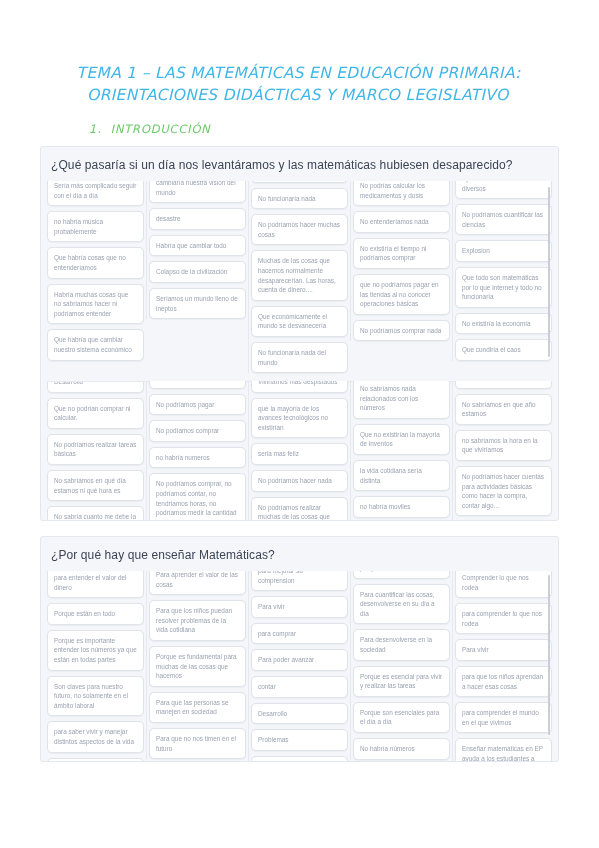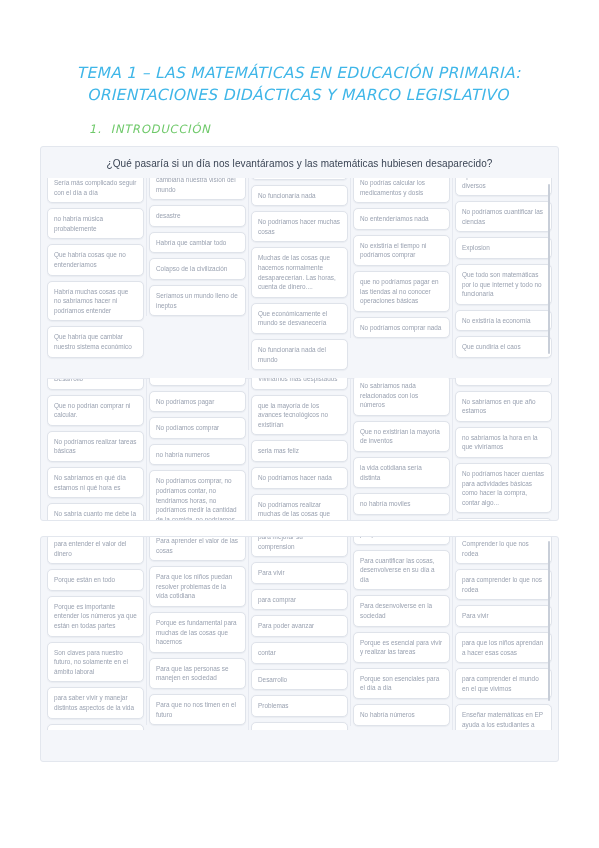--- a/index.html
+++ b/index.html
@@ -55,22 +55,22 @@
     width: 519px;
     background: #f4f6fa;
     border: 1px solid #e3e7ee;
     border-radius: 3px;
     overflow: hidden;
   }
   #board-1 { top: 146px; height: 375px; }
   #board-2 { top: 536px; height: 226px; }
 
   .board-question {
-    text-align: center;
-    font-size: 10px;
+    text-align: left;
+    font-size: 12px;
     color: #3a4454;
     padding: 11px 10px 9px 10px;
     letter-spacing: 0.1px;
   }
 
   .board-body {
     position: relative;
     padding: 0 6px;
   }
   .cols {
@@ -243,20 +243,21 @@
             <div class="card">No podríamos hacer cuentas para actividades básicas como hacer la compra, contar algo...</div>
             <div class="card">Tendríamos que buscar</div>
           </div>
         </div>
       </div>
 
     </div>
   </div>
 
   <div class="board" id="board-2">
+    <div class="board-question">¿Por qué hay que enseñar Matemáticas?</div>
 
     <div class="board-body">
       <div class="strip" id="b2-row1">
         <div class="cols">
           <div class="col">
             <div class="card">para entender el valor del dinero</div>
             <div class="card">Porque están en todo</div>
             <div class="card">Porque es importante entender los números ya que están en todas partes</div>
             <div class="card">Son claves para nuestro futuro, no solamente en el ámbito laboral</div>
             <div class="card">para saber vivir y manejar distintos aspectos de la vida</div>

